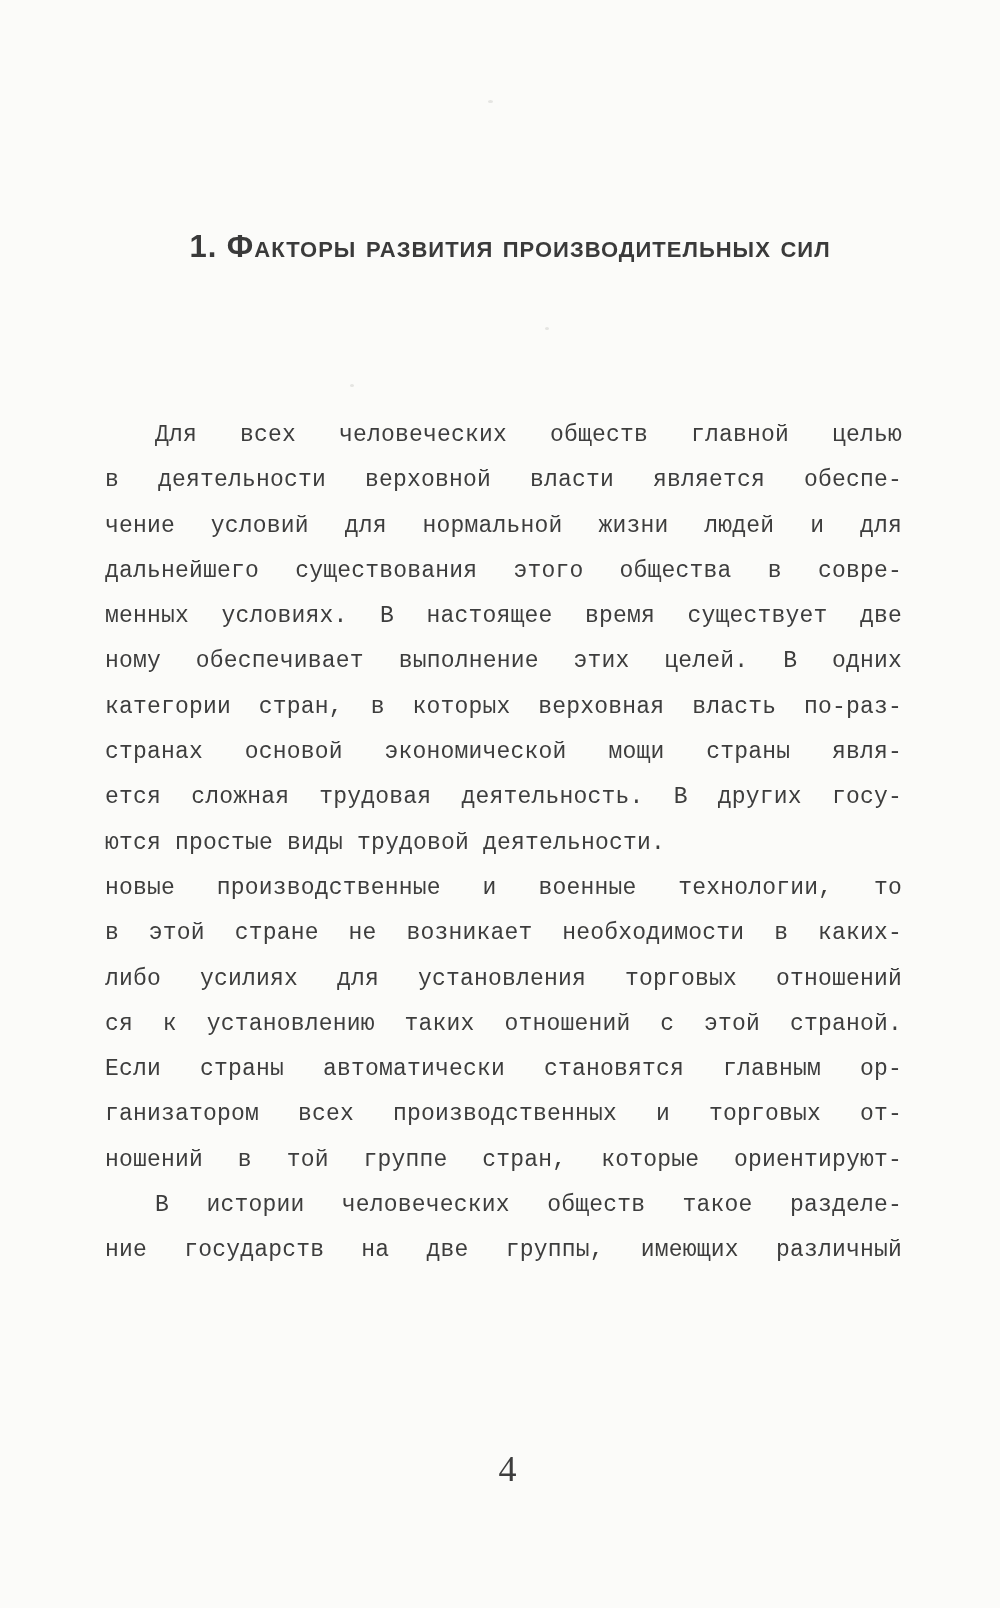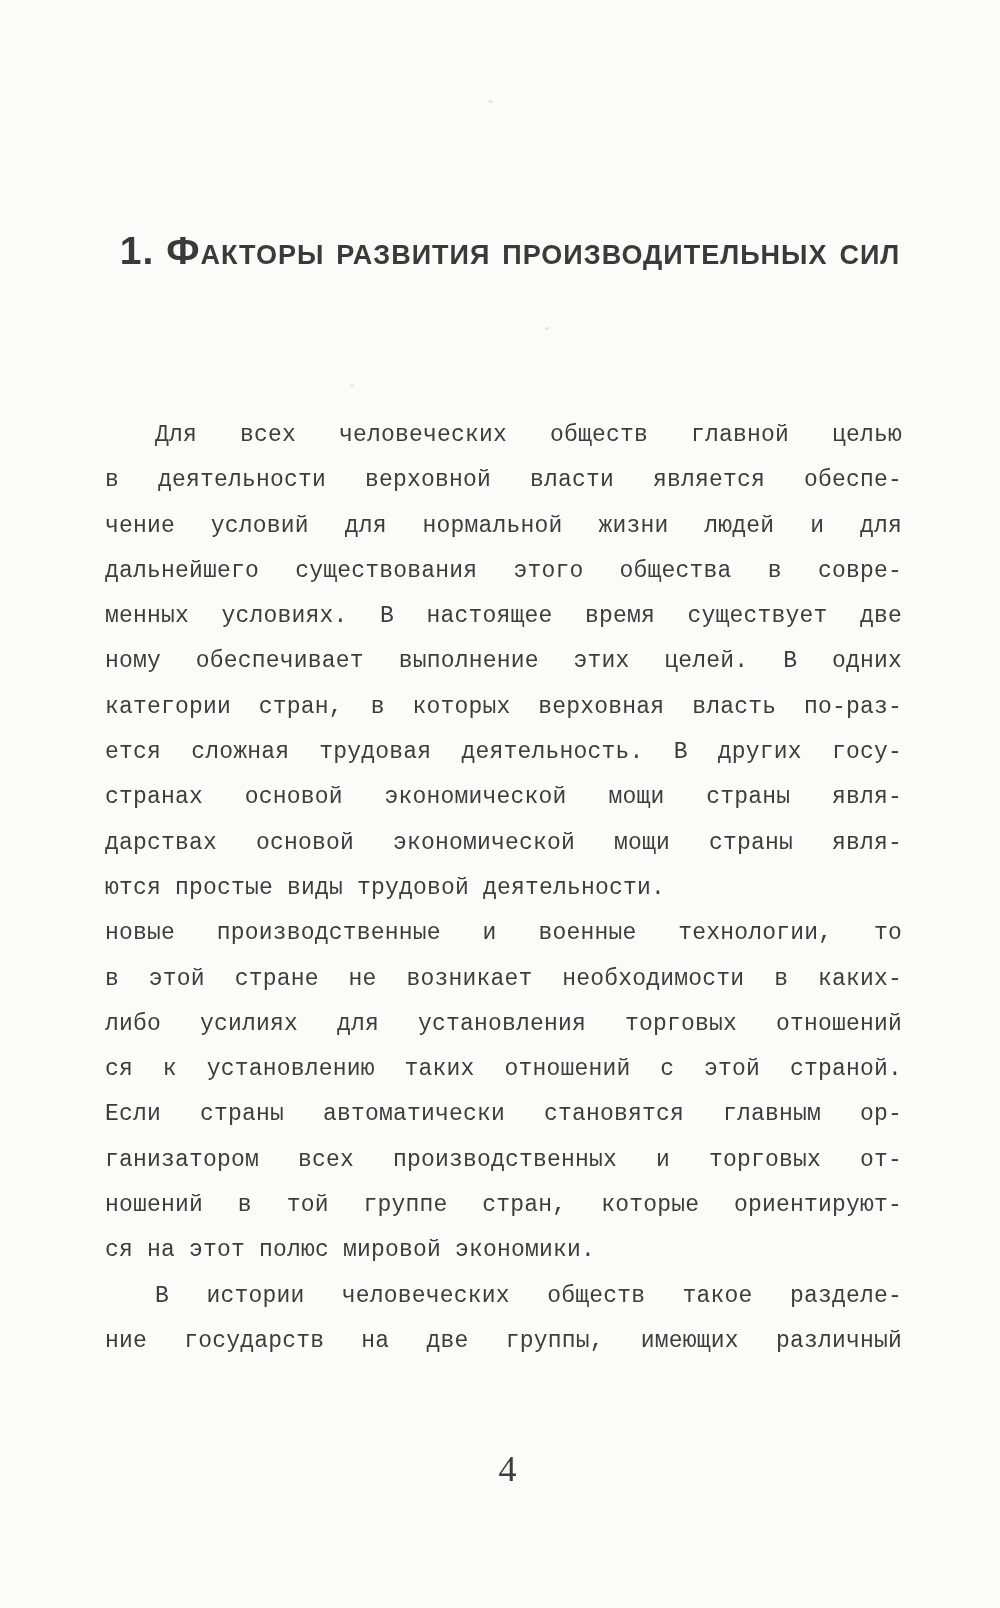--- a/index.html
+++ b/index.html
@@ -31,21 +31,21 @@
   .heading {
     position: absolute;
     top: 229px;
     left: 110px;
     width: 800px;
     margin: 0;
     text-align: center;
     font-family: "Liberation Sans", "DejaVu Sans", sans-serif;
     font-variant: small-caps;
     font-weight: 700;
-    font-size: 39px;
+    font-size: 31px;
     letter-spacing: 1px;
     color: #3a3a3a;
     white-space: nowrap;
   }
 
   .text-block {
     position: absolute;
     top: 413px;
     left: 105px;
     width: 797px;
@@ -88,30 +88,28 @@
   <h1 class="heading">1. Факторы развития производительных сил</h1>
 
   <div class="text-block" id="text-block">
       <div class="line indent">Для всех человеческих обществ главной целью</div>
       <div class="line">в деятельности верховной власти является обеспе-</div>
       <div class="line">чение условий для нормальной жизни людей и для</div>
       <div class="line">дальнейшего существования этого общества в совре-</div>
       <div class="line">менных условиях. В настоящее время существует две</div>
       <div class="line">ному обеспечивает выполнение этих целей. В одних</div>
       <div class="line">категории стран, в которых верховная власть по-раз-</div>
+      <div class="line">странах основой экономической мощи страны явля-</div>
       <div class="line">ется сложная трудовая деятельность. В других госу-</div>
-      <div class="line">странах основой экономической мощи страны явля-</div>
-      <div class="line">дарствах основой экономической мощи страны явля-</div>
       <div class="line nojust">ются простые виды трудовой деятельности.</div>
       <div class="line">новые производственные и военные технологии, то</div>
       <div class="line">в этой стране не возникает необходимости в каких-</div>
       <div class="line">либо усилиях для установления торговых отношений</div>
       <div class="line">ся к установлению таких отношений с этой страной.</div>
       <div class="line">Если страны автоматически становятся главным ор-</div>
       <div class="line">ганизатором всех производственных и торговых от-</div>
       <div class="line">ношений в той группе стран, которые ориентируют-</div>
-      <div class="line nojust">ся на этот полюс мировой экономики.</div>
       <div class="line indent">В истории человеческих обществ такое разделе-</div>
       <div class="line">ние государств на две группы, имеющих различный</div>
     </div>
 
   <div class="page-number">4</div>
 </div>
 
 </body></html>

